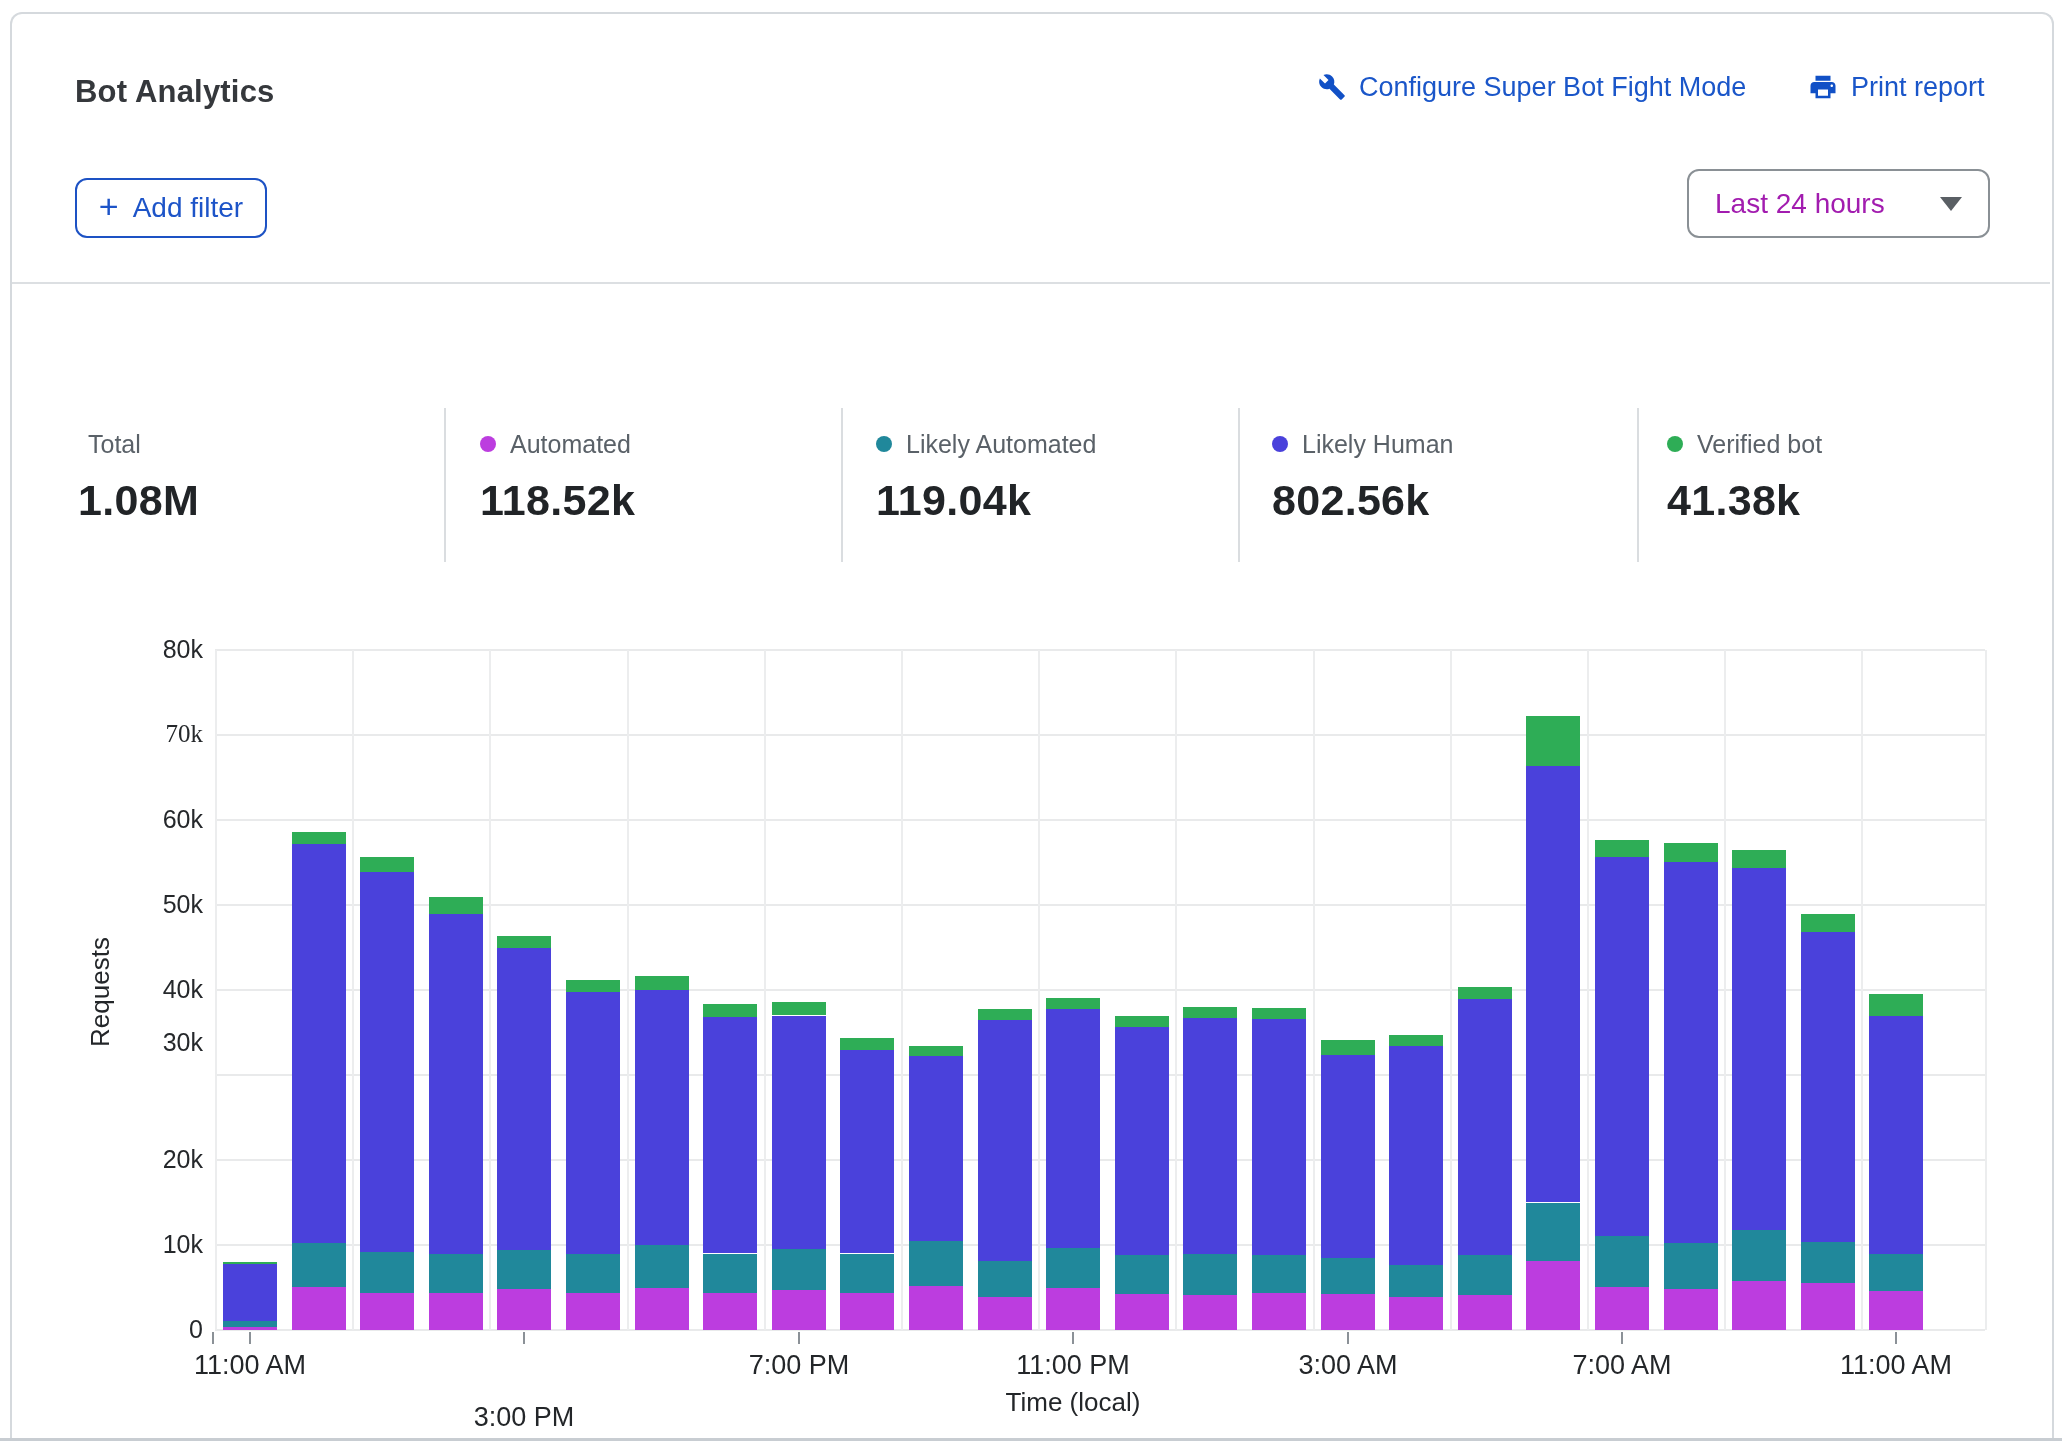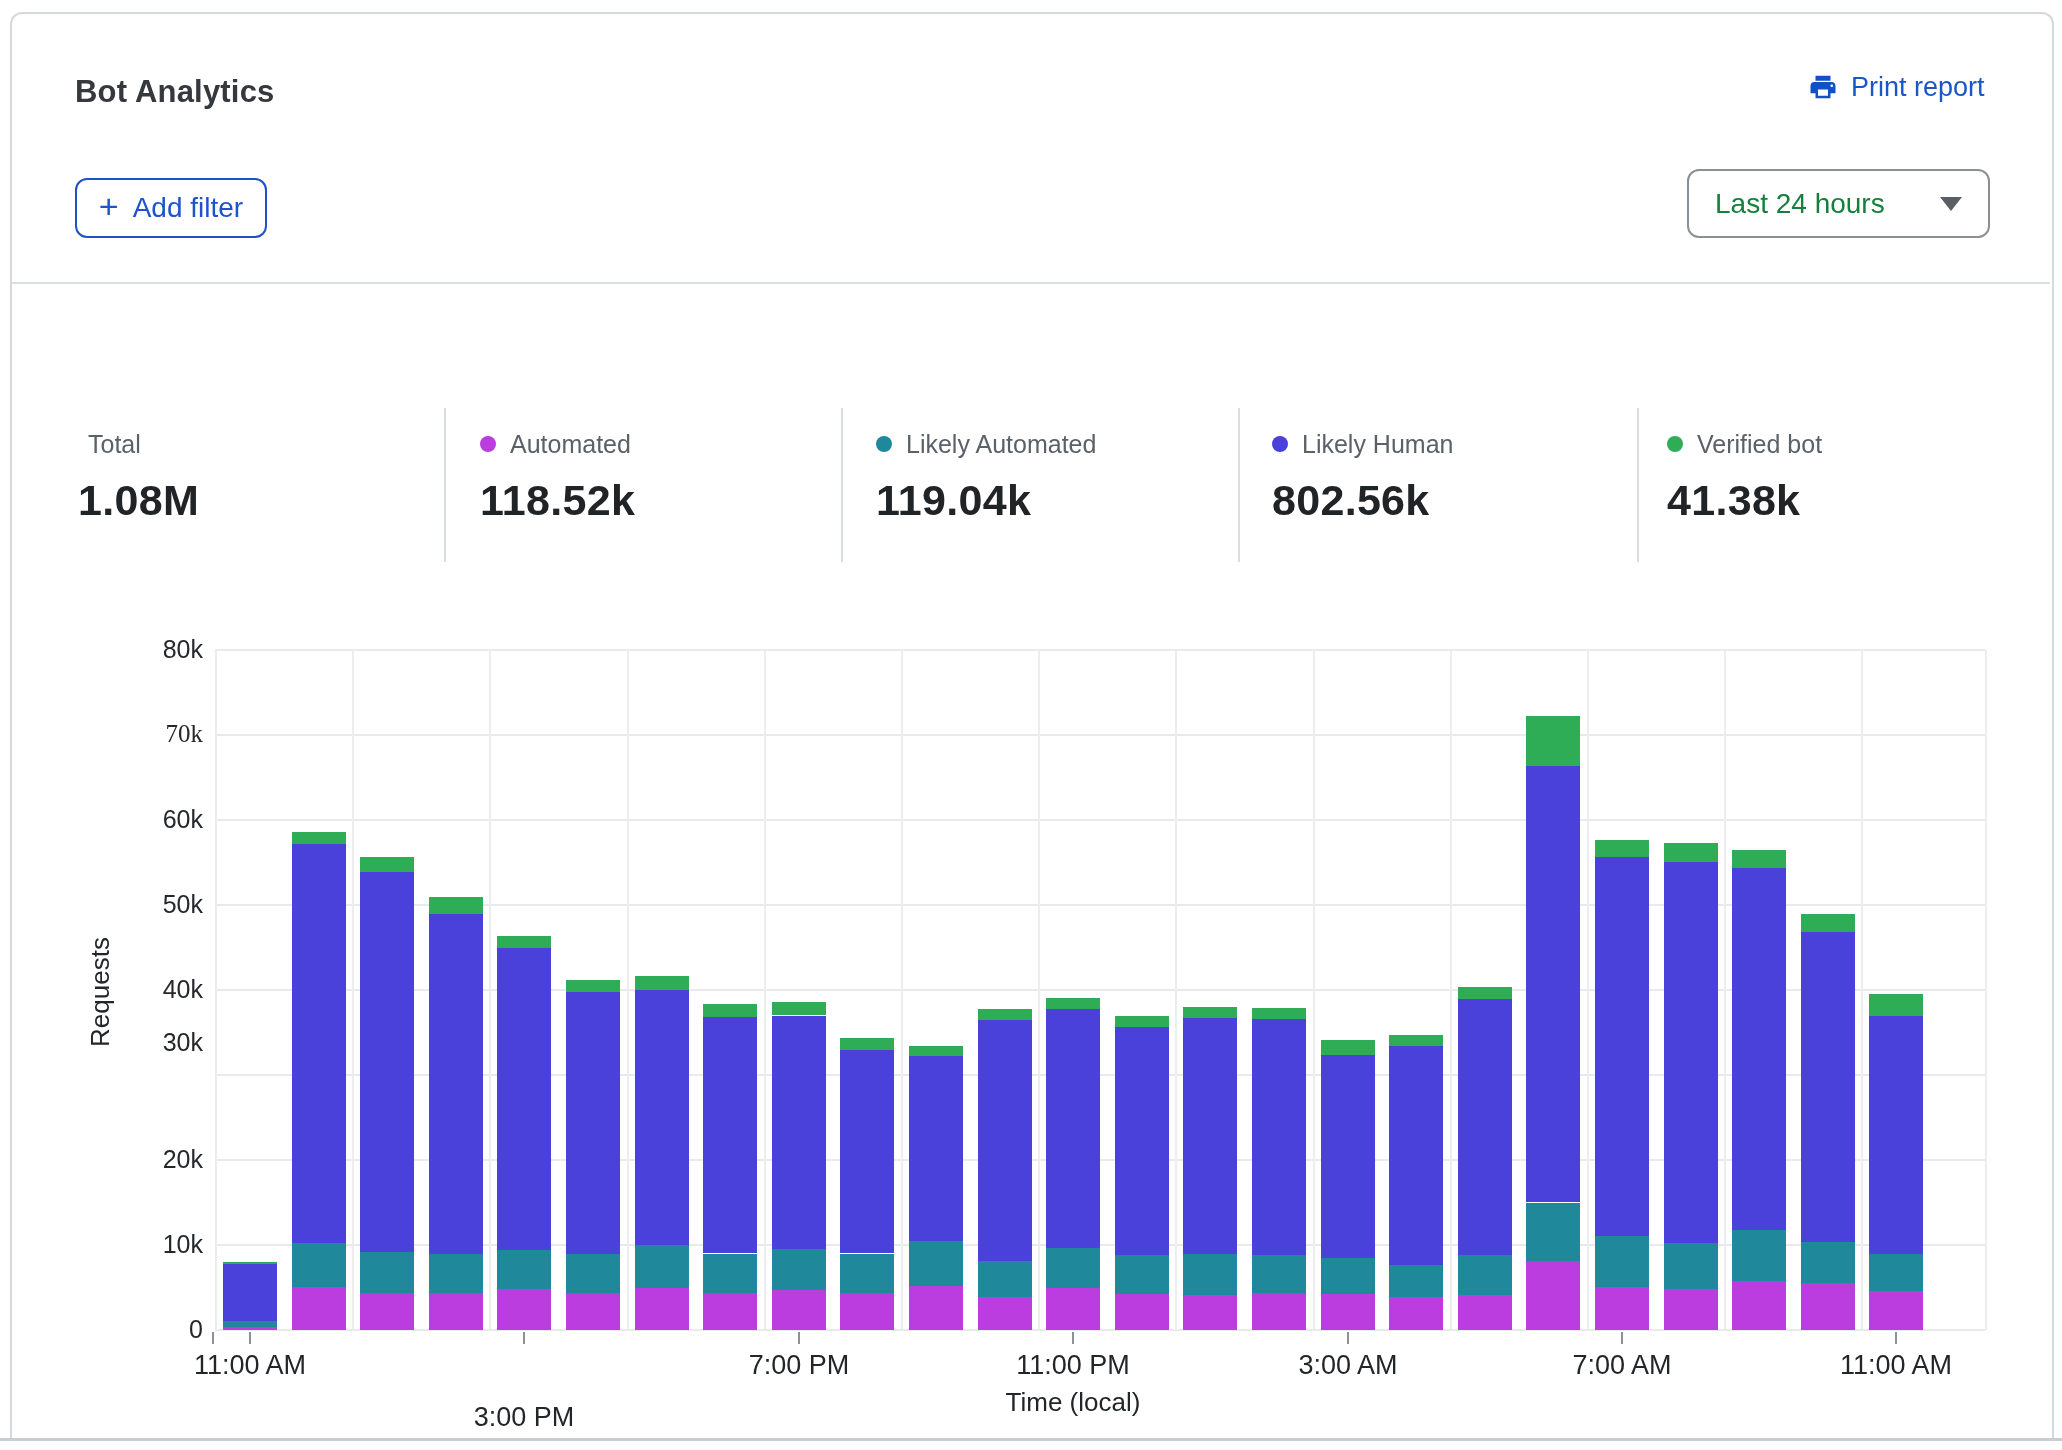--- a/index.html
+++ b/index.html
@@ -16,21 +16,21 @@
          font-size:27px;cursor:pointer;line-height:34px;}
   .hlink svg{display:block;}
   .add-filter{position:absolute;left:75px;top:178px;width:192px;height:60px;box-sizing:border-box;
          border:2px solid #1D52C4;border-radius:12px;background:#fff;color:#1D54C8;
          display:flex;align-items:center;justify-content:center;gap:14px;font-size:28px;cursor:pointer;
          font-family:"Liberation Sans",sans-serif;}
   .add-filter .plus{font-size:34px;font-weight:400;line-height:30px;position:relative;top:-2px;}
   .dropdown{position:absolute;left:1687px;top:169px;width:303px;height:69px;box-sizing:border-box;
          border:2px solid #8A9095;border-radius:12px;background:#fff;display:flex;align-items:center;
          padding:0 26px;cursor:pointer;}
-  .dropdown .val{font-size:28px;color:#15803d;flex:1;}
+  .dropdown .val{font-size:28px;color:#a21caf;flex:1;}
   .dropdown .caret{width:0;height:0;border-left:11px solid transparent;border-right:11px solid transparent;
          border-top:14px solid #5A5F64;margin-left:12px;}
   
   .section-heading{position:absolute;left:75px;top:360px;font-size:27px;font-weight:700;color:#33373B;
          display:flex;align-items:center;gap:16px;}
   .stat{position:absolute;top:428px;}
   .stat .label-row{display:flex;align-items:center;gap:14px;height:32px;}
   .stat .dot{width:16px;height:16px;border-radius:50%;flex:0 0 auto;}
   .stat .label{font-size:25px;color:#5A6168;}
   .stat .value{font-size:43px;font-weight:700;color:#212427;margin-top:16px;letter-spacing:.3px;}
@@ -48,20 +48,28 @@
          white-space:nowrap;}
 </style>
 </head>
 <body>
 
 <div class="page">
   <div class="card"></div>
 
   <div class="title">Bot Analytics</div>
 
+  <div class="hlink" style="left:1318px;">
+    <span>
+      <svg width="28" height="28" viewBox="0 0 24 24" fill="#1150C6">
+        <path d="M22.7 19l-9.1-9.1c.9-2.3.4-5-1.5-6.9-2-2-5-2.4-7.4-1.3L9 6 6 9 1.6 4.7C.4 7.1.9 10.1 2.9 12.1c1.9 1.9 4.6 2.4 6.9 1.5l9.1 9.1c.4.4 1 .4 1.4 0l2.3-2.3c.5-.4.5-1.1.1-1.4z"></path>
+      </svg>
+    </span>
+    <span>Configure Super Bot Fight Mode</span>
+  </div>
 
   <div class="hlink" style="left:1808px;">
     <span>
       <svg width="30" height="30" viewBox="0 0 24 24" fill="#1150C6">
         <path d="M19 8H5c-1.66 0-3 1.34-3 3v6h4v4h12v-4h4v-6c0-1.66-1.34-3-3-3zm-3 11H8v-5h8v5zm3-7c-.55 0-1-.45-1-1s.45-1 1-1 1 .45 1 1-.45 1-1 1zm-1-9H6v4h12V3z"></path>
       </svg>
     </span>
     <span>Print report</span>
   </div>
 

